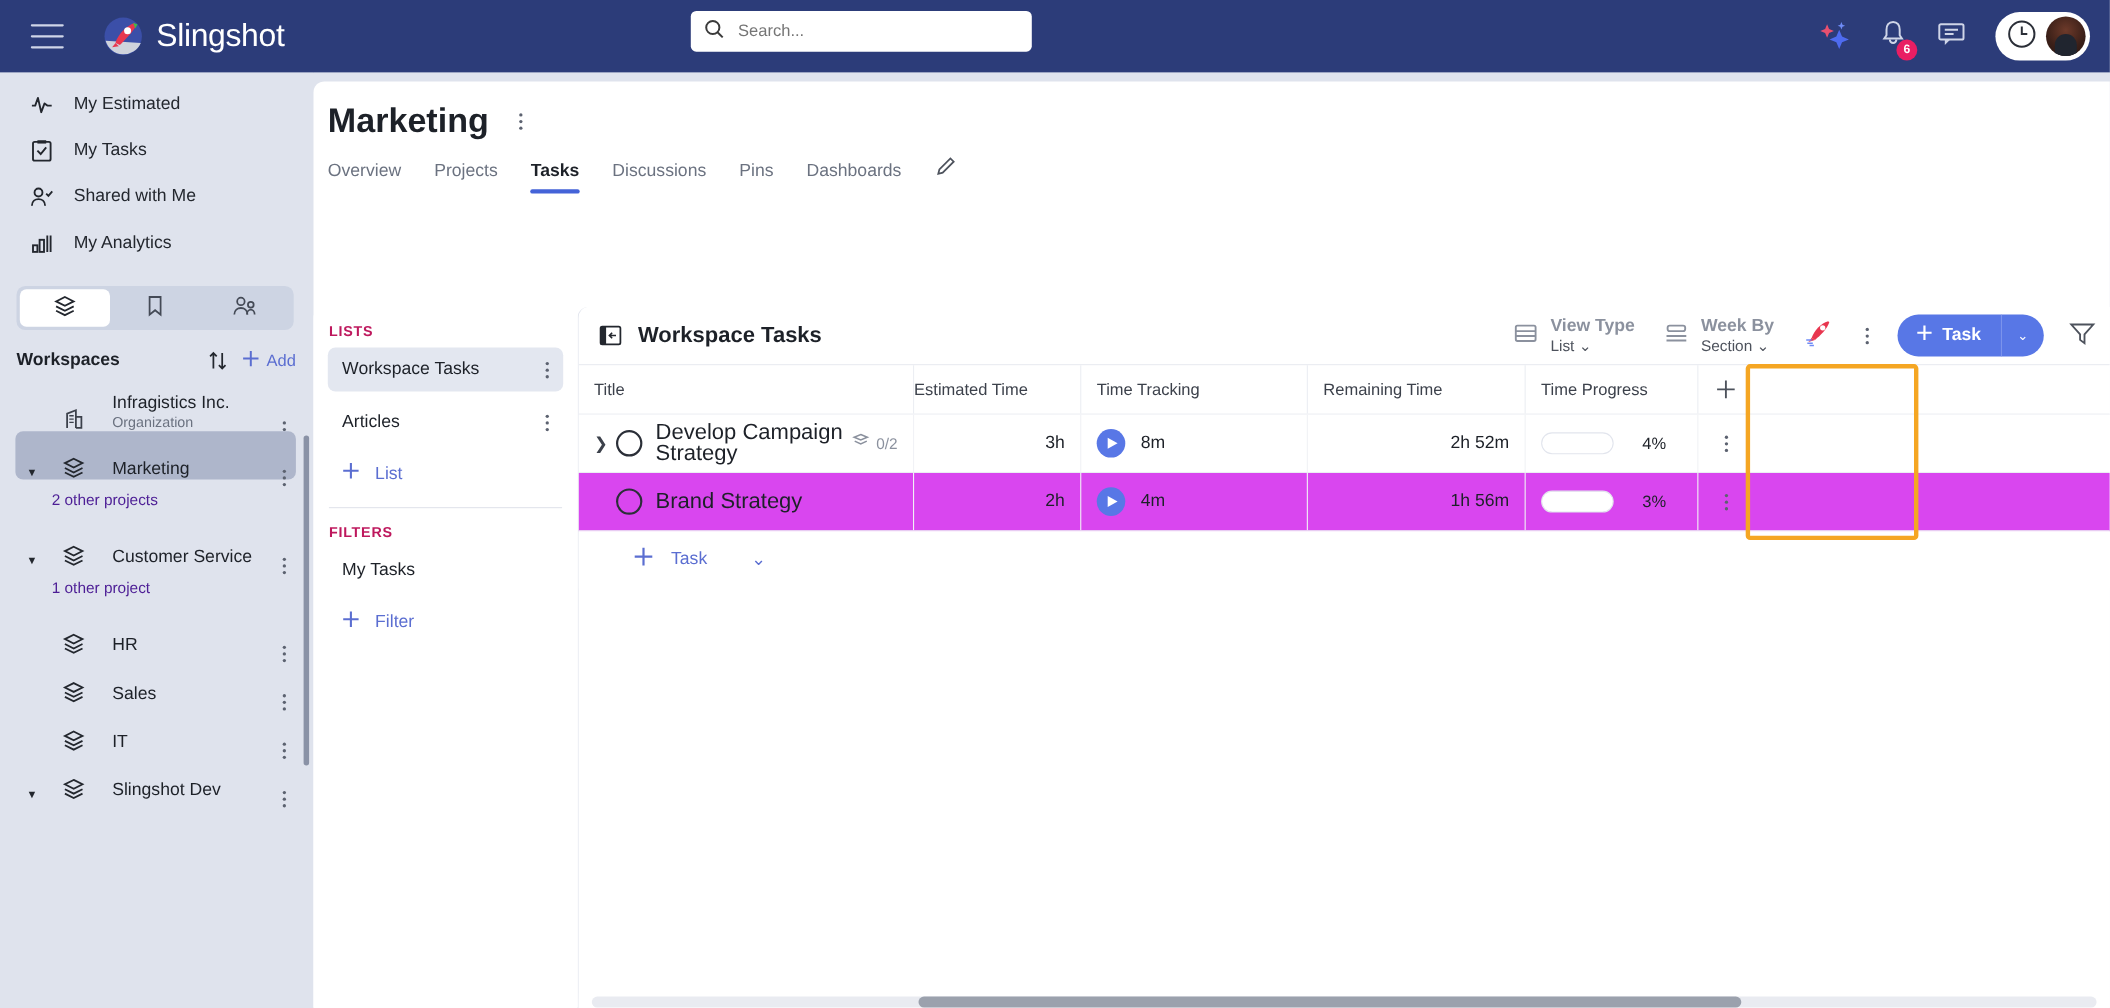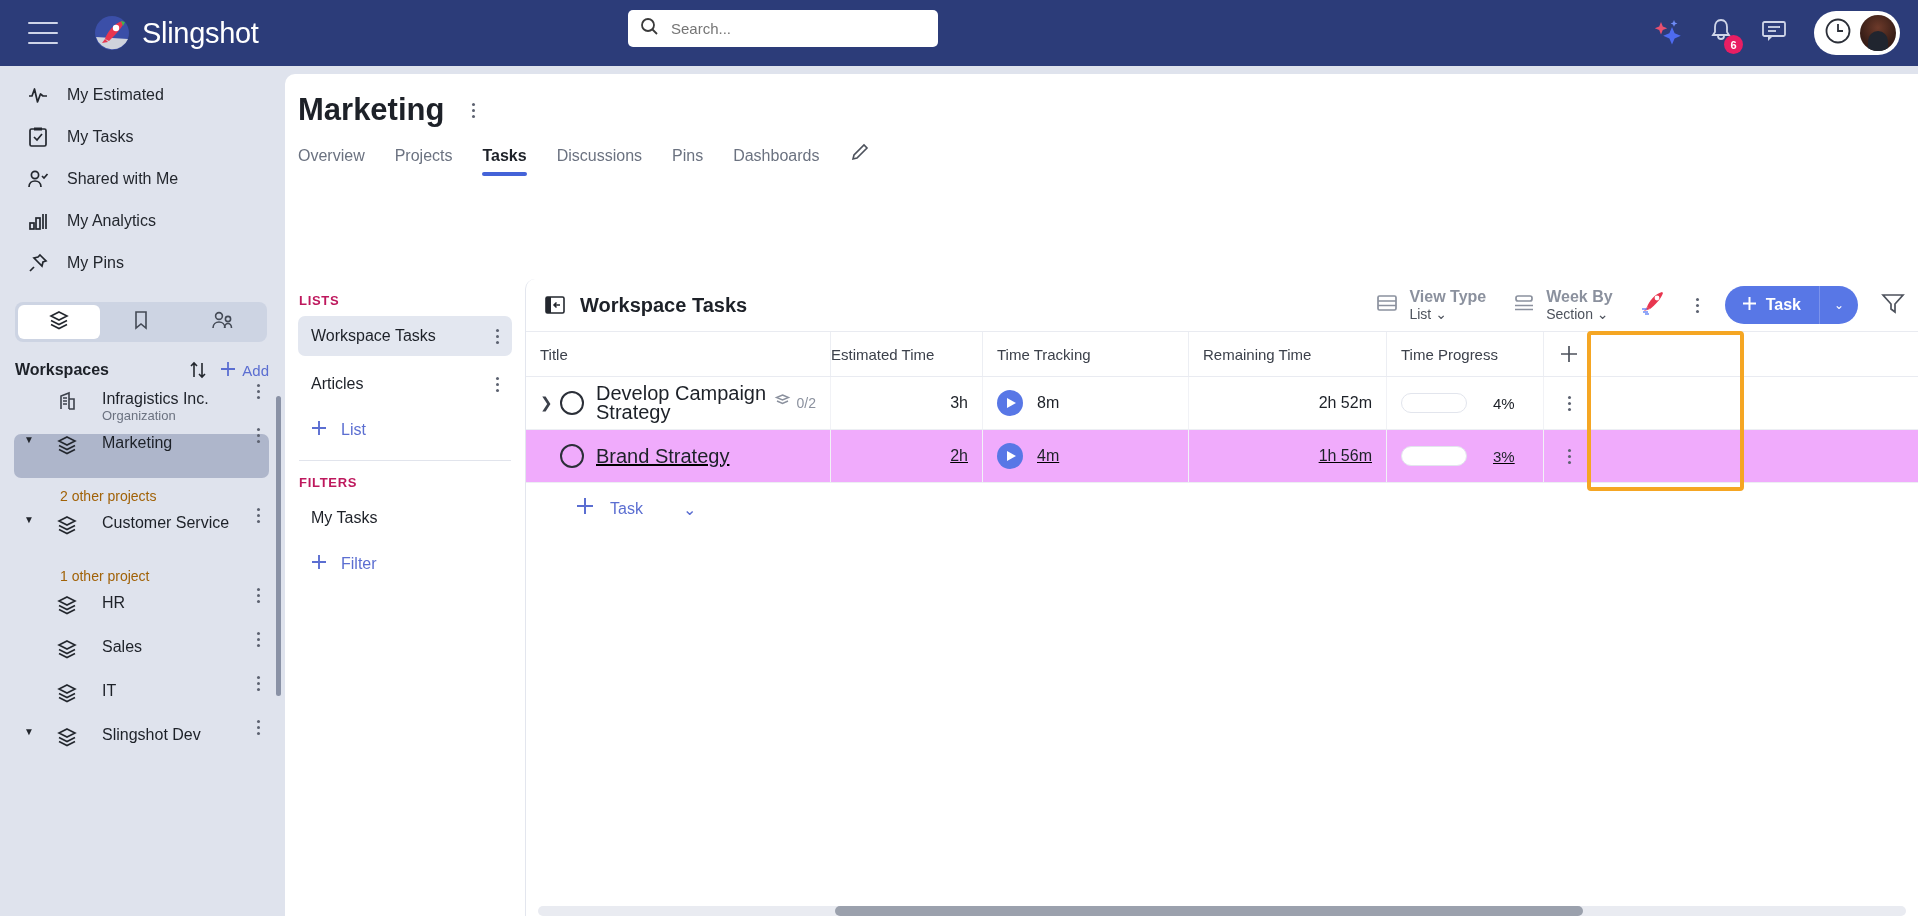--- a/index.html
+++ b/index.html
@@ -81,35 +81,35 @@
   .ws-head {
     display: flex; align-items: center; height: 40px; padding: 0 16px 0 15px;
     gap: 10px; margin-top: 8px;
   }
   .ws-title { font-size: 16px; font-weight: bold; color: #1d2128; flex: 1; }
   .ws-sort { cursor: pointer; width: 22px; height: 22px; }
   .ws-add { display: flex; align-items: center; gap: 5px; color: #5b6ed1;
     font-size: 15px; cursor: pointer; }
 
   .ws-row {
-    display: flex; align-items: flex-start; height: 44px; margin: 0 16px 0 14px;
+    display: flex; align-items: flex-end; height: 44px; margin: 0 16px 0 14px;
     border-radius: 7px; padding-left: 10px; cursor: pointer; position: relative; gap: 16px;
   }
   .ws-row.selected { background: #aeb6cb; }
   .ws-caret { width: 12px; font-size: 10px; color: #23272e; margin-right: 2px; }
   .ws-icon { width: 26px; display:flex; align-items:center; justify-content:center; }
   .ws-label { font-size: 16px; color: #1d2128; margin-left: 6px; flex:1; }
   .ws-org { display:flex; flex-direction: column; margin-left: 6px; flex:1; }
   .ws-org .l1 { font-size: 16px; color: #1d2128; line-height: 18px;}
   .ws-org .l2 { font-size: 13px; color: #6b7280; line-height: 16px;}
   .kebab { width: 22px; display:flex; align-items:center; justify-content:center;
     cursor:pointer; color:#5c6270; }
   .kebab b { display:block; width:3px; height:3px; border-radius:50%; background:#5c6270;
     box-shadow: 0 -6px 0 #5c6270, 0 6px 0 #5c6270; }
-  .other-proj { font-size: 14px; color: #a16207; padding-left: 60px; height: 36px;
+  .other-proj { font-size: 14px; color: #4c1d95; padding-left: 47px; height: 36px;
     display:flex; align-items:center; cursor:pointer;text-align:center; }
   .sb-scroll { position:absolute; right: 4px; top: 330px; width: 5px; height: 300px;
     background: #8a92a6; border-radius: 3px; }
 
   
   .main {
     position: absolute; left: 285px; top: 66px; width: 1633px; height: 850px;
     background: #dfe3ed;
   }
   .page-card {
@@ -330,29 +330,20 @@
     <span class="ico">
       <svg width="22" height="22" viewBox="0 0 22 22">
           <rect x="3" y="13" width="4" height="6" fill="none" stroke="#23272e" stroke-width="1.7"></rect>
           <rect x="9" y="8" width="4" height="11" fill="none" stroke="#23272e" stroke-width="1.7"></rect>
           <path d="M16 4 v15" stroke="#23272e" stroke-width="1.7"></path>
           <path d="M19 4 v15" stroke="#23272e" stroke-width="1.7"></path>
         </svg>
     </span>
     <span>My Analytics</span>
   </div>
-  <div class="nav-item">
-    <span class="ico">
-      <svg width="22" height="22" viewBox="0 0 22 22">
-          <path d="M13 3 l6 6 -3 1 -1 4 -8 -8 4 -1z" fill="none" stroke="#23272e" stroke-width="1.7"></path>
-          <path d="M7 15 l-4 4" stroke="#23272e" stroke-width="1.7"></path>
-        </svg>
-    </span>
-    <span>My Pins</span>
-  </div>
 
   <div class="seg-wrap">
     <div class="seg active">
       <span>
         <svg width="22" height="22" viewBox="0 0 22 22">
             <path d="M11 3 l8 4 -8 4 -8 -4z" fill="none" stroke="#23272e" stroke-width="1.6"></path>
             <path d="M3 11.5 l8 4 8 -4" fill="none" stroke="#23272e" stroke-width="1.6"></path>
             <path d="M3 15.5 l8 4 8 -4" fill="none" stroke="#23272e" stroke-width="1.6"></path>
           </svg>
       </span>
@@ -690,21 +681,21 @@
             <span class="pbar">
               <span class="trough"><span class="fill" style="width:4%"></span></span>
             </span>
             <span class="pct">4%</span>
           </div>
           <div class="cell c-plus kebab row-kebab">
               <b></b>
             </div>
         </div>
 
-        <div class="row" style="background:#f0abfc;text-decoration:underline;">
+        <div class="row" style="background:#d946ef;">
           <div class="cell c-title">
             <span class="chev"></span>
             <span class="circle"></span>
             <span class="t-name">Brand Strategy</span>
           </div>
           <div class="cell c-est">
             <span class="num">2h</span>
           </div>
           <div class="cell c-track">
             <span class="play"></span>

